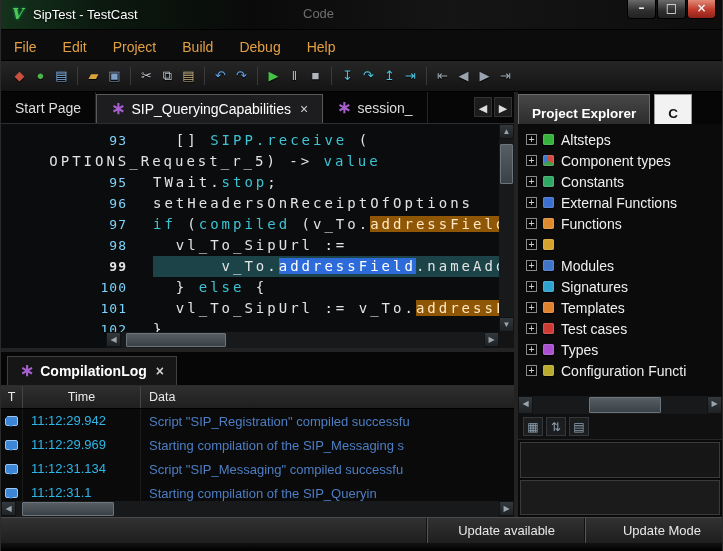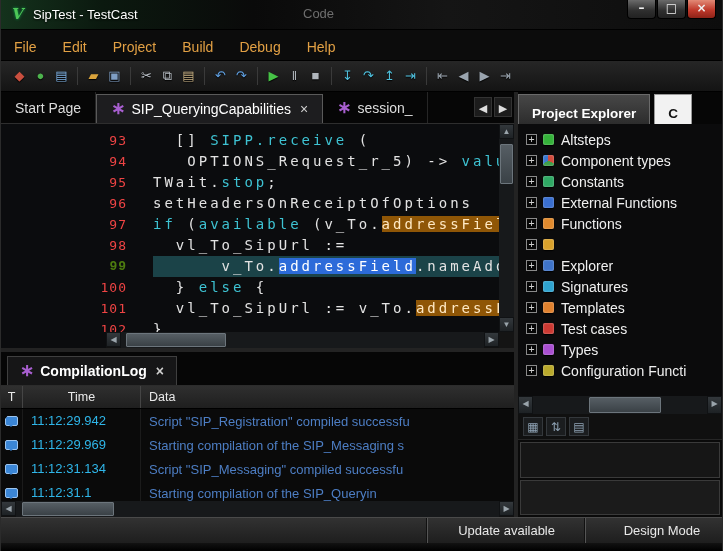--- a/index.html
+++ b/index.html
@@ -54,29 +54,29 @@
   .tab-close { margin-left:9px; color:#cfcfcf; font-size:14px; }
   .tab-scrolls { position:absolute; right:2px; top:5px; display:flex; }
   .tsbtn { width:18px; height:20px; color:#ddd; font-size:11px; line-height:20px; text-align:center;
     background:#1c1c1c; border:1px solid #333; margin-left:2px; cursor:default; }
 
   
   .editor { position:absolute; top:32px; left:0; right:0; height:224px; background:#0b0c0e; }
   .code-area { position:absolute; left:0; top:0; right:15px; bottom:16px; overflow:hidden; padding-top:6px; }
   .code-row { display:flex; height:21px; }
   .line-num { width:138px; padding-right:12px; text-align:right; flex:none;
-    color:#ef4444; font:13px/21px "DejaVu Sans Mono", monospace; letter-spacing:1px; }
+    color:#7dd3fc; font:13px/21px "DejaVu Sans Mono", monospace; letter-spacing:1px; }
   .code-text { flex:1; white-space:pre; overflow:hidden; margin-left:14px;
     font:14px/21px "DejaVu Sans Mono", monospace; letter-spacing:3px; }
   .seg-p { color:#e3e3e3; }
   .seg-k { color:#3ec3d3;text-align:right; }
   .seg-h { background:#8f5606; color:#ffe9c4; }
   .seg-s { background:#2c6bd9; color:#ffffff; }
   .code-row.current .code-text { background:#1b4348; }
-  .code-row.current .line-num { color:#4d7c0f; font-weight:bold;font-family:Liberation Mono, monospace; }
+  .code-row.current .line-num { color:#e5e5e5; font-weight:bold; }
 
   
   .sb-btn { width:15px; height:15px; flex:none; background:linear-gradient(#33383c,#1e2225);
     border:1px solid #101214; color:#9aa4ab; font-size:8px; line-height:14px; text-align:center; }
   .sb-track { position:relative; flex:1; background:#17191b; }
   .sb-thumb { position:absolute; background:linear-gradient(#565e64,#3a4146); border:1px solid #6c757c; border-radius:1px; }
   .vscroll { position:absolute; right:0; top:0; bottom:16px; width:15px; display:flex; flex-direction:column; background:#111; }
   .vscroll .sb-thumb { left:1px; right:1px; top:5px; height:40px; }
   .hscroll { display:flex; background:#111; }
   .editor-hscroll { position:absolute; left:105px; right:15px; bottom:0; height:16px; }
@@ -226,34 +226,33 @@
         </div>
       </div>
 
       <div class="editor">
         <div class="code-area">
             <div class="code-row">
               <span class="line-num">93</span>
               <span class="code-text"><span class="seg-p">  [] </span><span class="seg-k">SIPP.receive</span><span class="seg-p"> (</span></span>
             </div>
             <div class="code-row">
-              <span class="line-num">94</span>
               <span class="code-text"><span class="seg-p">   OPTIONS_Request_r_5) -&gt; </span><span class="seg-k">value</span></span>
             </div>
             <div class="code-row">
               <span class="line-num">95</span>
               <span class="code-text"><span class="seg-p">TWait.</span><span class="seg-k">stop</span><span class="seg-p">;</span></span>
             </div>
             <div class="code-row">
               <span class="line-num">96</span>
               <span class="code-text"><span class="seg-p">setHeadersOnReceiptOfOptions</span></span>
             </div>
             <div class="code-row">
               <span class="line-num">97</span>
-              <span class="code-text"><span class="seg-k">if</span><span class="seg-p"> (</span><span class="seg-k">available</span><span class="seg-p"> (v_To.</span><span class="seg-h">addressField</span></span>
+              <span class="code-text"><span class="seg-k">if</span><span class="seg-p"> (</span><span class="seg-k">compiled</span><span class="seg-p"> (v_To.</span><span class="seg-h">addressField</span></span>
             </div>
             <div class="code-row">
               <span class="line-num">98</span>
               <span class="code-text"><span class="seg-p">  vl_To_SipUrl :=</span></span>
             </div>
             <div class="code-row current">
               <span class="line-num">99</span>
               <span class="code-text"><span class="seg-p">      v_To.</span><span class="seg-s">addressField</span><span class="seg-p">.nameAddr</span></span>
             </div>
             <div class="code-row">
@@ -375,21 +374,21 @@
             <span class="tree-icon" style="background: rgb(224, 138, 46);"></span>
             <span class="tree-label">Functions</span>
           </div>
           <div class="tree-row">
             <span class="expander">+</span>
             <span class="tree-icon" style="background: rgb(216, 161, 44);"></span>
           </div>
           <div class="tree-row">
             <span class="expander">+</span>
             <span class="tree-icon" style="background: rgb(63, 116, 201);"></span>
-            <span class="tree-label">Explorer</span>
+            <span class="tree-label">Modules</span>
           </div>
           <div class="tree-row">
             <span class="expander">+</span>
             <span class="tree-icon" style="background: rgb(47, 163, 207);"></span>
             <span class="tree-label">Signatures</span>
           </div>
           <div class="tree-row">
             <span class="expander">+</span>
             <span class="tree-icon" style="background: rgb(224, 129, 46);"></span>
             <span class="tree-label">Templates</span>
@@ -426,18 +425,18 @@
       <div class="pane pane2"></div>
     </div>
 
   </div>
 
   <div class="statusbar">
     <div class="flex"></div>
     <div class="status-sep"></div>
     <div class="status-item">Update available</div>
     <div class="status-sep"></div>
-    <div class="status-item">Design Mode</div>
+    <div class="status-item">Update Mode</div>
   </div>
 
   <div class="bottom-frame"></div>
 
 </div>
 
 </body></html>

